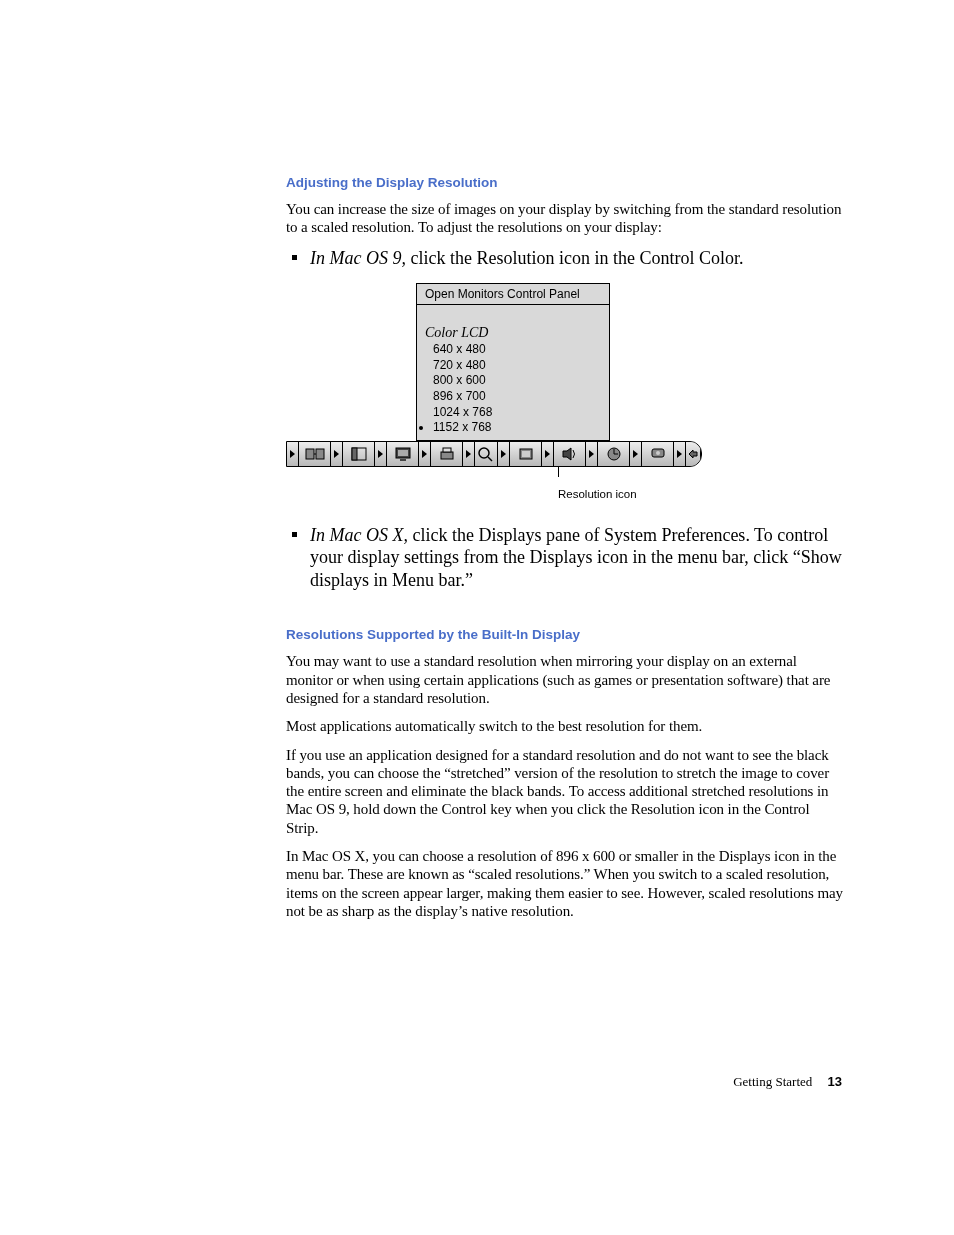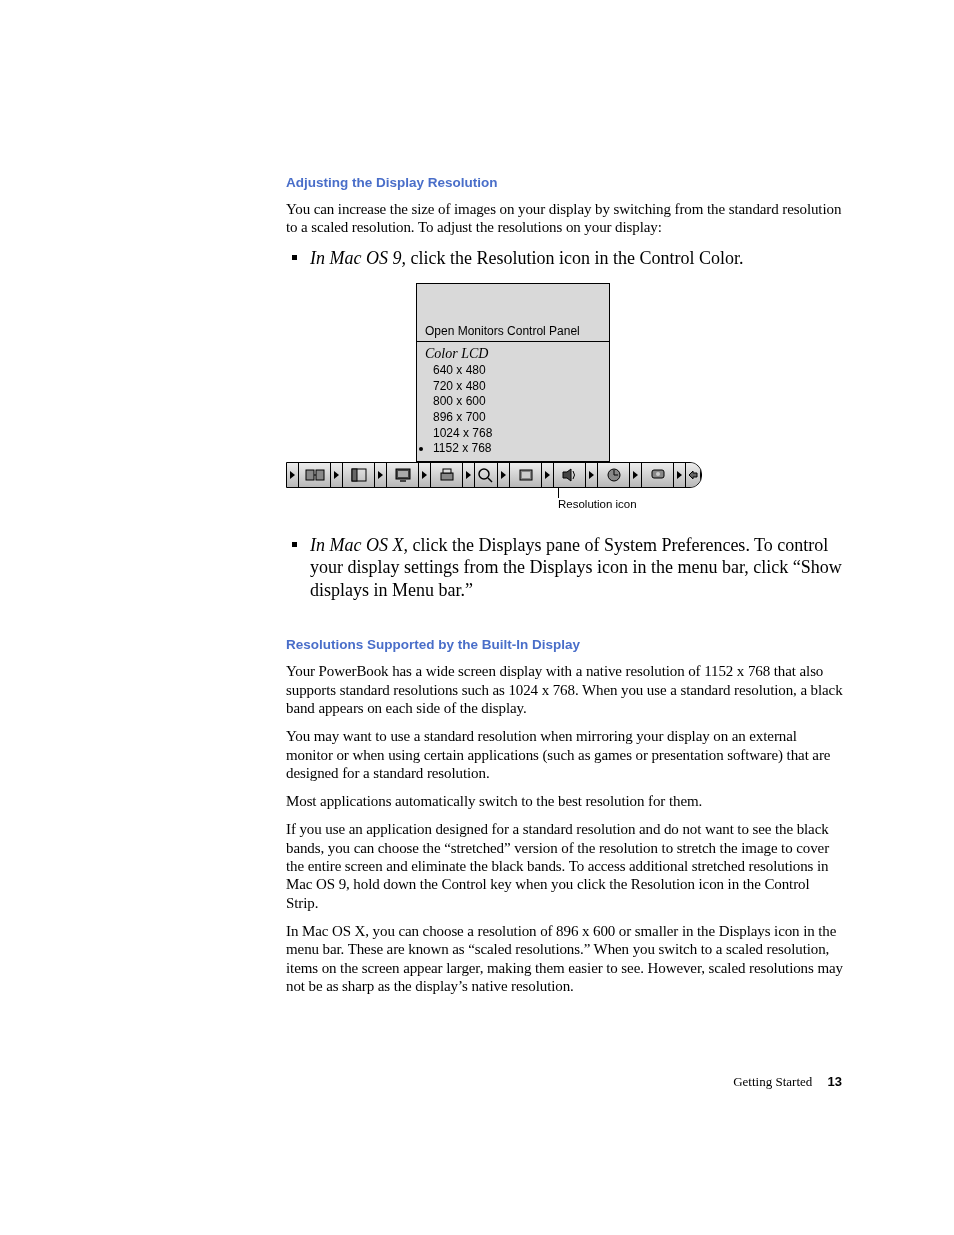--- a/index.html
+++ b/index.html
@@ -70,35 +70,35 @@
   .popup-menu {
     width: 192px;
     border: 1px solid #000;
     background: #d9d9d9;
     font-family: "Charcoal", "Geneva", "Helvetica", sans-serif;
     font-size: 12px;
   }
   .popup-header {
     padding: 3px 8px;
     border-bottom: 1px solid #000;
-    margin-top: 37px;
   }
   .popup-body {
     padding: 3px 8px 4px 8px;
   }
   .popup-body .line {
     position: relative;
     line-height: 1.3;
     padding-left: 8px;
   }
   .popup-body .line.italic-title {
     font-style: italic;
     font-family: "Brush Script MT", cursive;
     font-size: 14px;
     padding-left: 0;
+    margin-top: 16px;
   }
   .popup-body .line.selected::before {
     content: "";
     position: absolute;
     left: -6px;
     top: 6px;
     width: 4px;
     height: 4px;
     background: #000;
     border-radius: 50%;
@@ -144,21 +144,21 @@
     height: 10px;
     width: 1px;
     background: #000;
     top: 0;
   }
   .callout-text {
     font-family: "Helvetica Neue", Helvetica, Arial, sans-serif;
     font-size: 11.5px;
     font-weight: 400;
     margin-left: 142px;
-    margin-top: 0;
+    margin-top: 11px;
   }
   .section-gap { height: 28px; }
   .footer {
     position: absolute;
     bottom: 145px;
     right: 112px;
     font-family: "ITC Garamond", Garamond, serif;
     font-size: 13px;
     font-weight: 300;
   }
@@ -308,21 +308,20 @@
     <ul class="square">
       <li>
         <span class="italic">In Mac OS X,</span><span> click the Displays pane of System Preferences. To control your display settings from the Displays icon in the menu bar, click “Show displays in Menu bar.”</span>
       </li>
     </ul>
 
     <div class="section-gap"></div>
 
     <div class="heading-blue">Resolutions Supported by the Built-In Display</div>
 
-    <div class="para">Your PowerBook has a wide screen display with a native resolution of 1152 x 768 that also supports standard resolutions such as 1024 x 768. When you use a standard resolution, a black band appears on each side of the display.</div>
     <div class="para">You may want to use a standard resolution when mirroring your display on an external monitor or when using certain applications (such as games or presentation software) that are designed for a standard resolution.</div>
     <div class="para">Most applications automatically switch to the best resolution for them.</div>
     <div class="para">If you use an application designed for a standard resolution and do not want to see the black bands, you can choose the “stretched” version of the resolution to stretch the image to cover the entire screen and eliminate the black bands. To access additional stretched resolutions in Mac OS 9, hold down the Control key when you click the Resolution icon in the Control Strip.</div>
     <div class="para">In Mac OS X, you can choose a resolution of 896 x 600 or smaller in the Displays icon in the menu bar. These are known as “scaled resolutions.” When you switch to a scaled resolution, items on the screen appear larger, making them easier to see. However, scaled resolutions may not be as sharp as the display’s native resolution.</div>
 
   </div>
 
   <div class="footer">
     <span>Getting Started</span>
     <span class="pageno">13</span>

